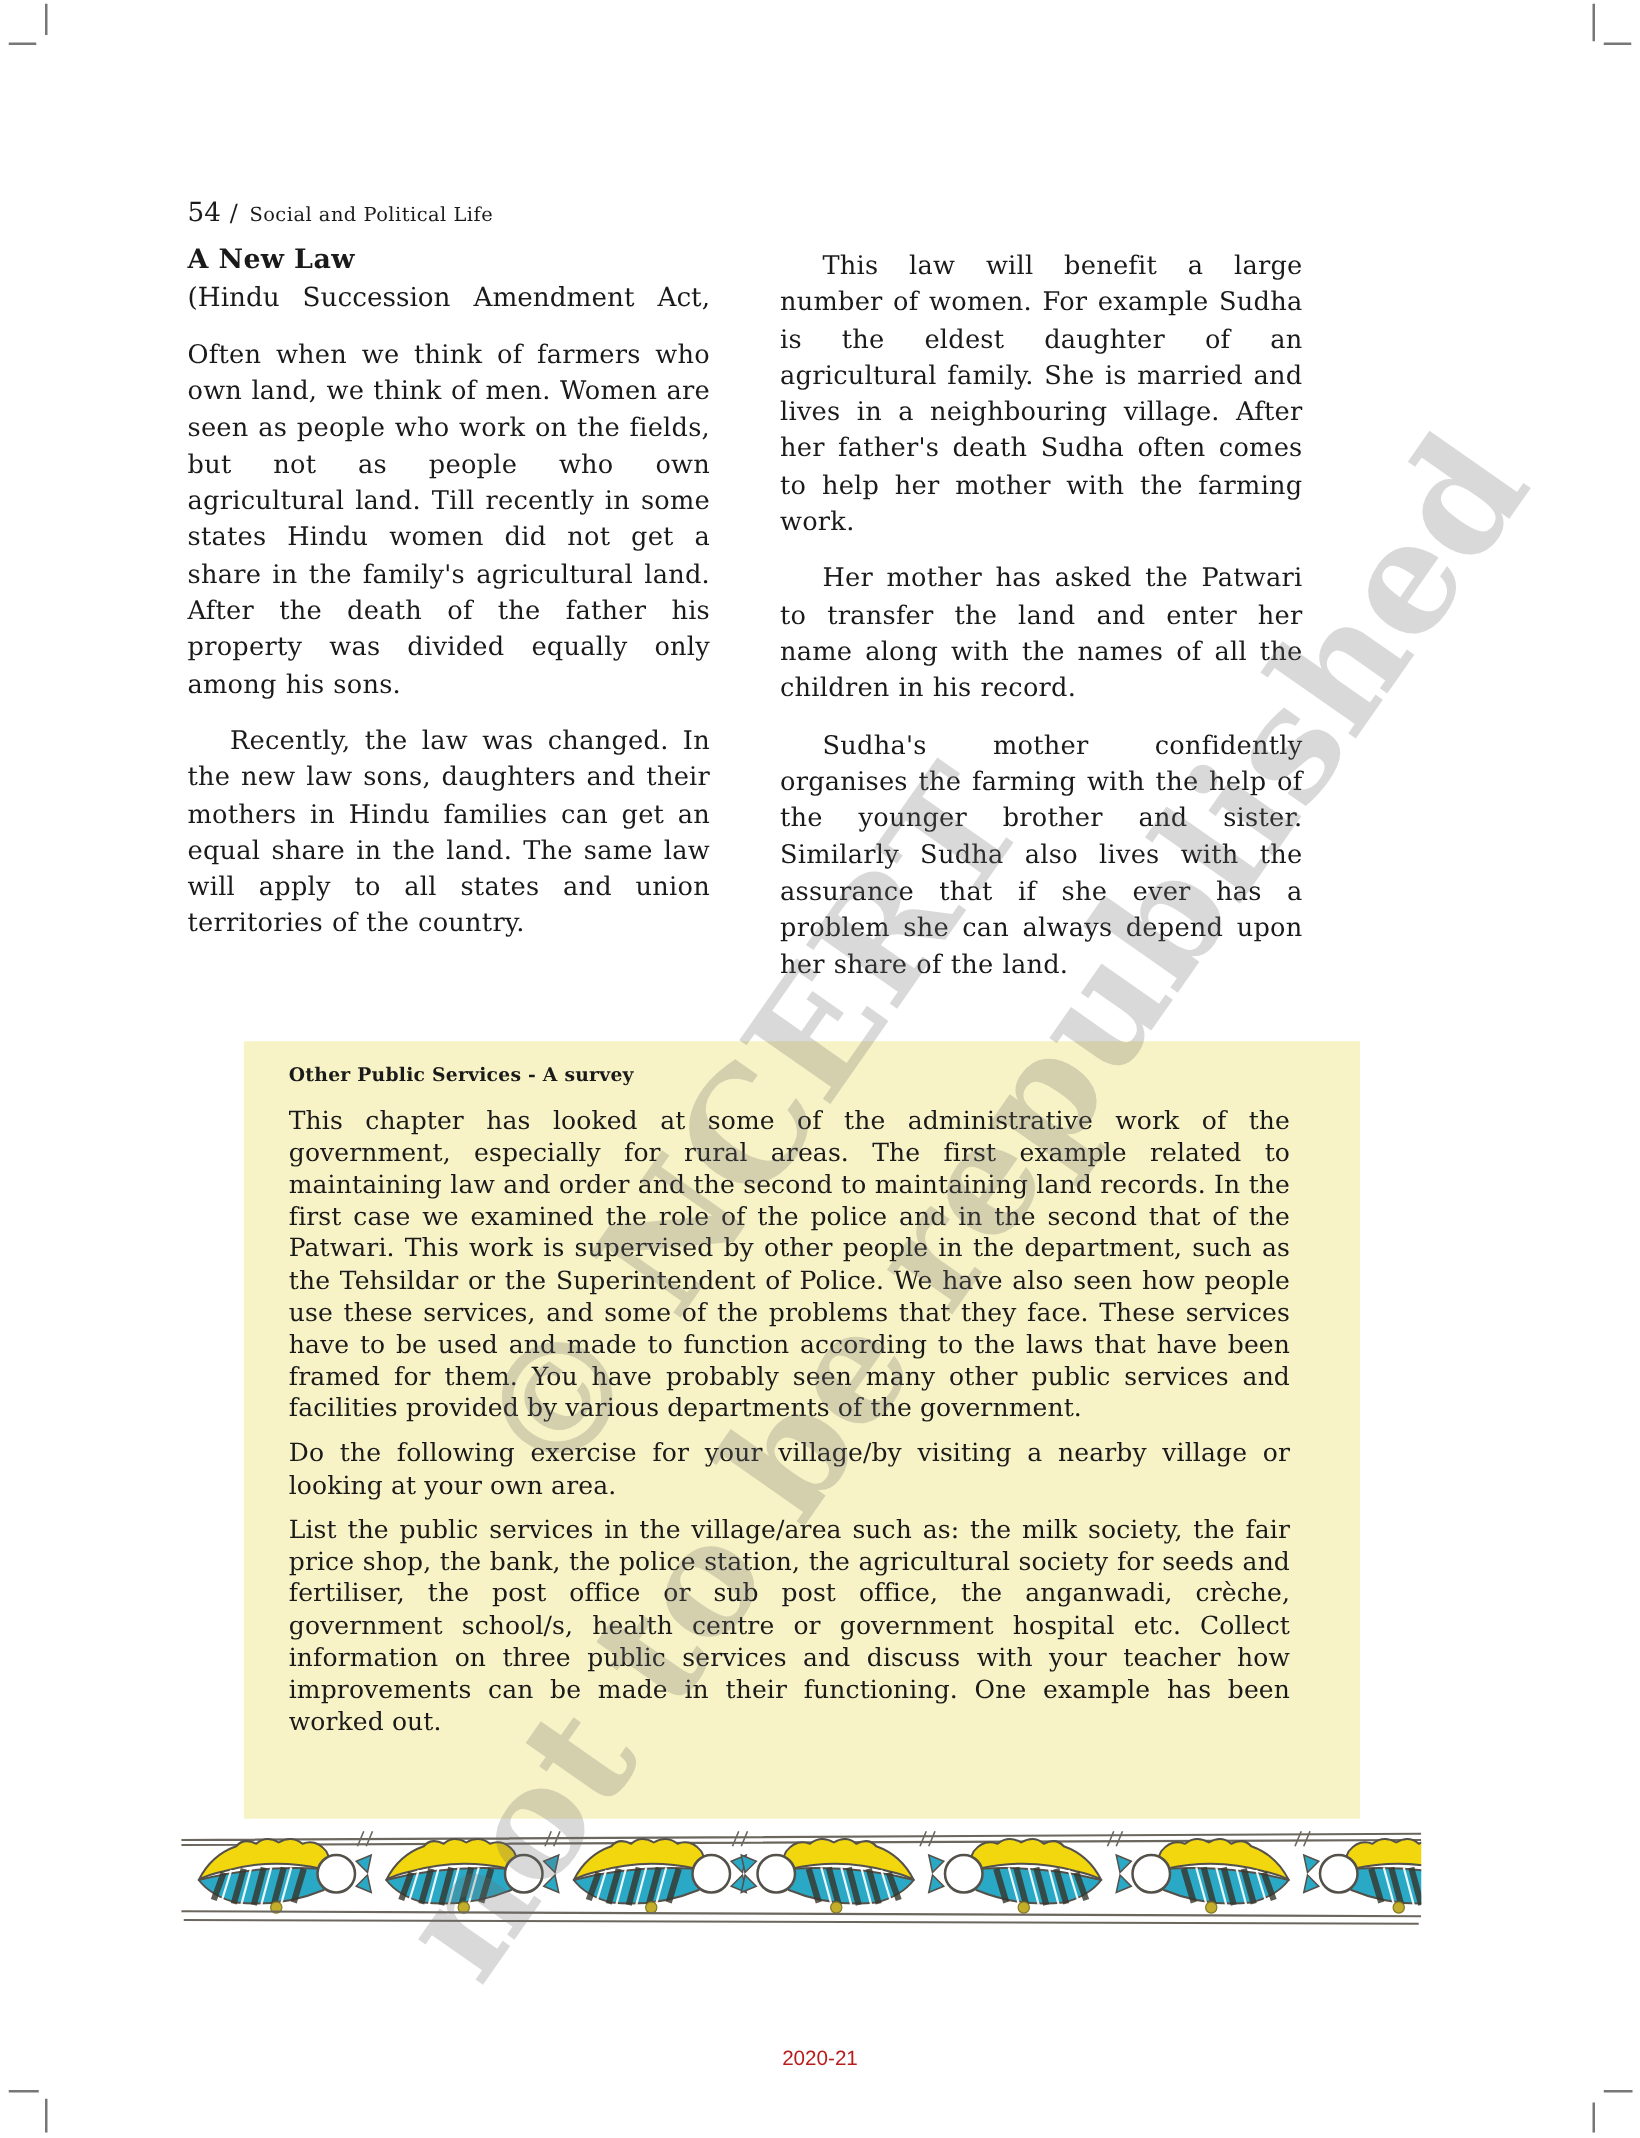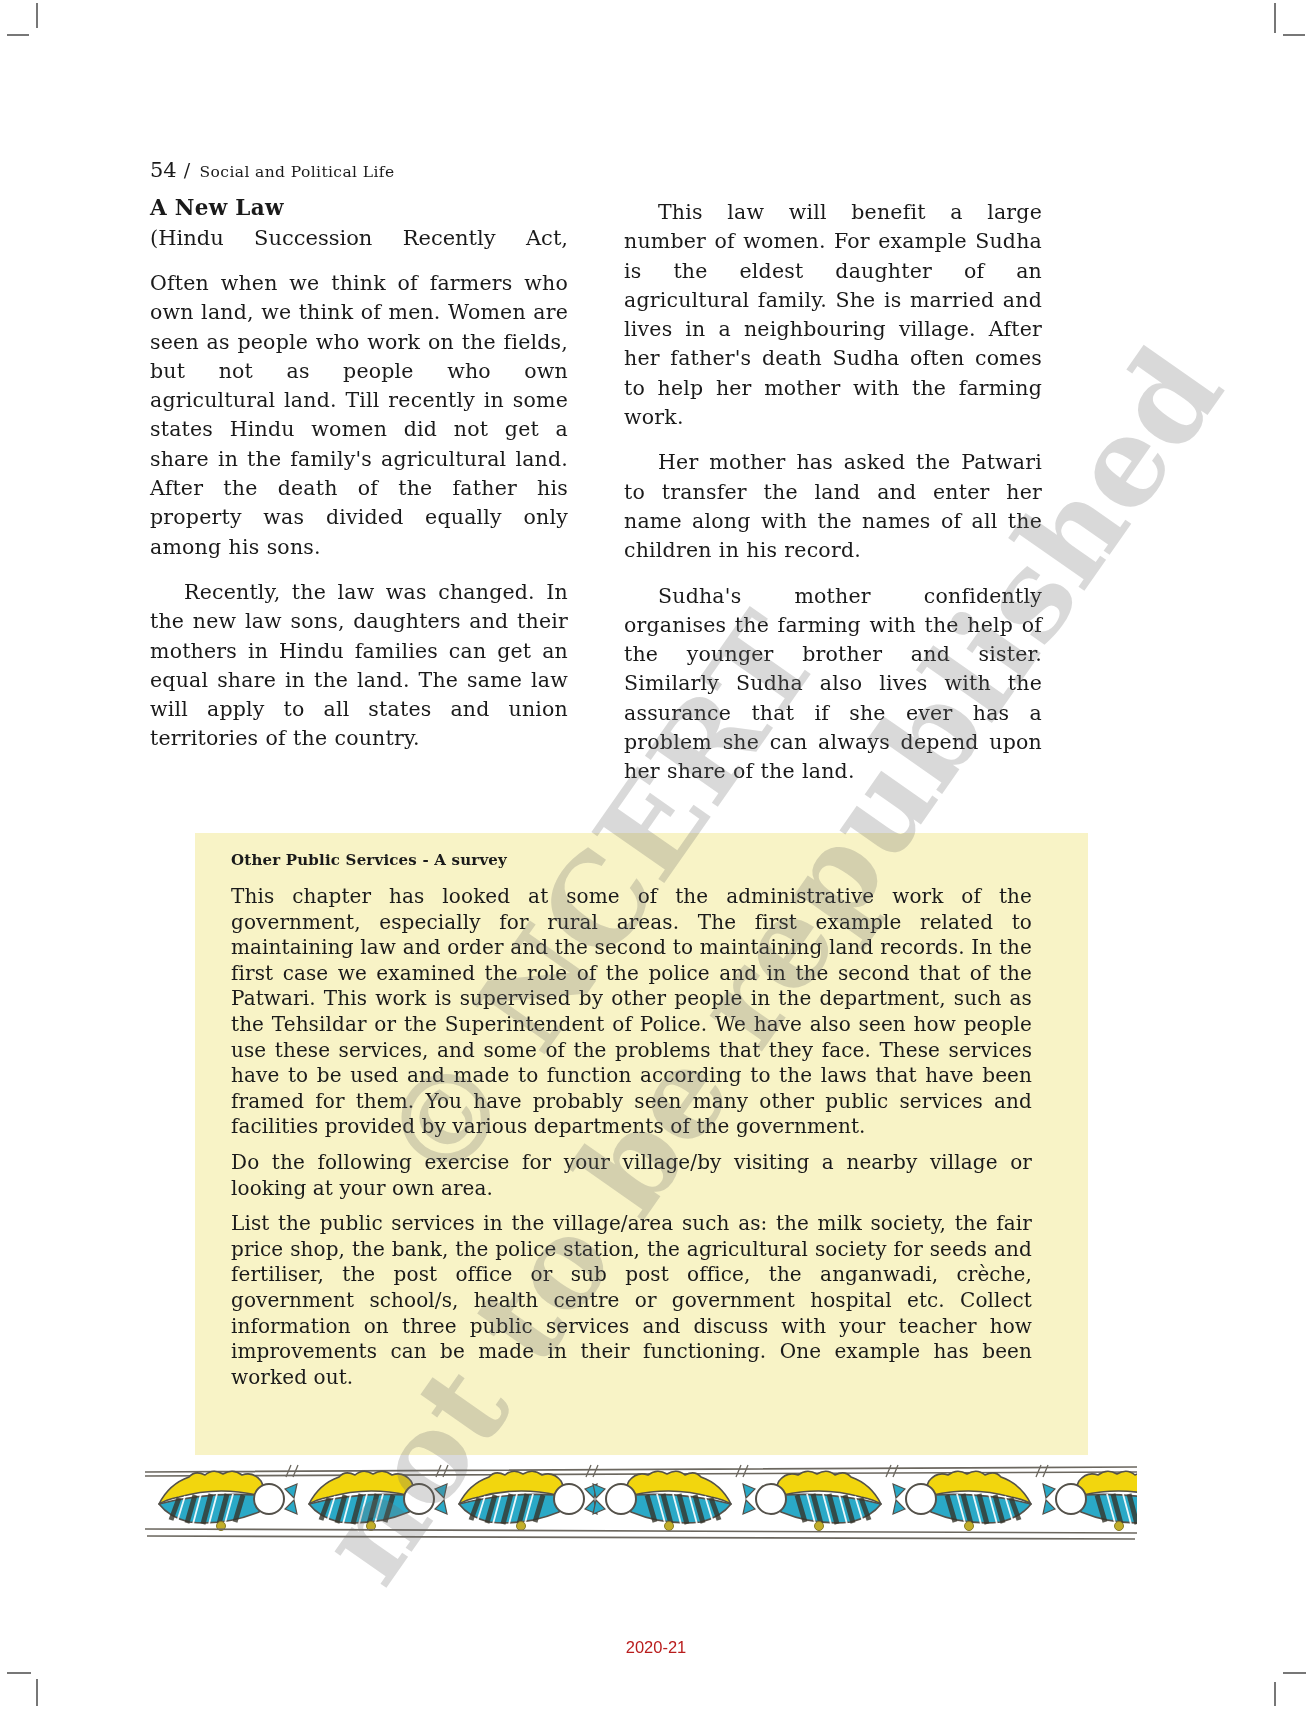--- a/index.html
+++ b/index.html
@@ -102,21 +102,21 @@
   <div class="wm wm1">© NCERT</div>
   <div class="wm wm2">not to be republished</div>
 
   <div class="runhead">
     <span class="pnum">54</span><span class="psep">/</span><span class="ptitle">Social and Political Life</span>
   </div>
 
   <main class="columns">
     <section class="col col-left">
       <h2 class="article-title">A New Law</h2>
-      <div class="subtitle-line justify-line">(Hindu Succession Recently Act,</div>
+      <div class="subtitle-line justify-line">(Hindu Succession Amendment Act,</div>
       <p class="par">Often when we think of farmers who own land, we think of men. Women are seen as people who work on the fields, but not as people who own agricultural land. Till recently in some states Hindu women did not get a share in the family's agricultural land. After the death of the father his property was divided equally only among his sons.</p>
       <p class="par indent">Recently, the law was changed. In the new law sons, daughters and their mothers in Hindu families can get an equal share in the land. The same law will apply to all states and union territories of the country.</p>
     </section>
     <section class="col col-right">
       <p class="par indent">This law will benefit a large number of women. For example Sudha is the eldest daughter of an agricultural family. She is married and lives in a neighbouring village. After her father's death Sudha often comes to help her mother with the farming work.</p>
       <p class="par indent">Her mother has asked the Patwari to transfer the land and enter her name along with the names of all the children in his record.</p>
       <p class="par indent">Sudha's mother confidently organises the farming with the help of the younger brother and sister. Similarly Sudha also lives with the assurance that if she ever has a problem she can always depend upon her share of the land.</p>
     </section>
   </main>
 

